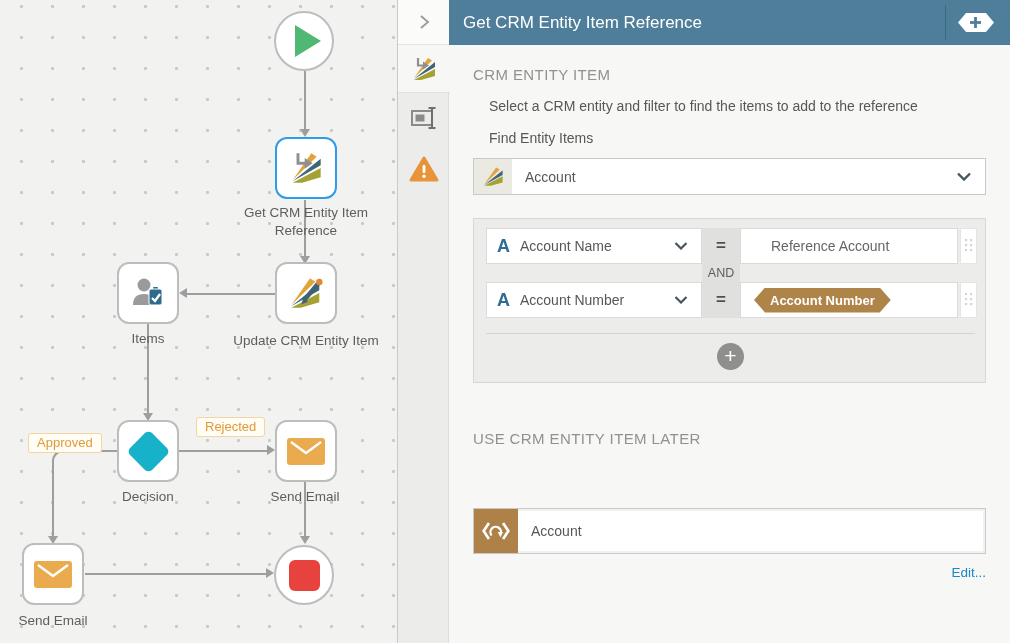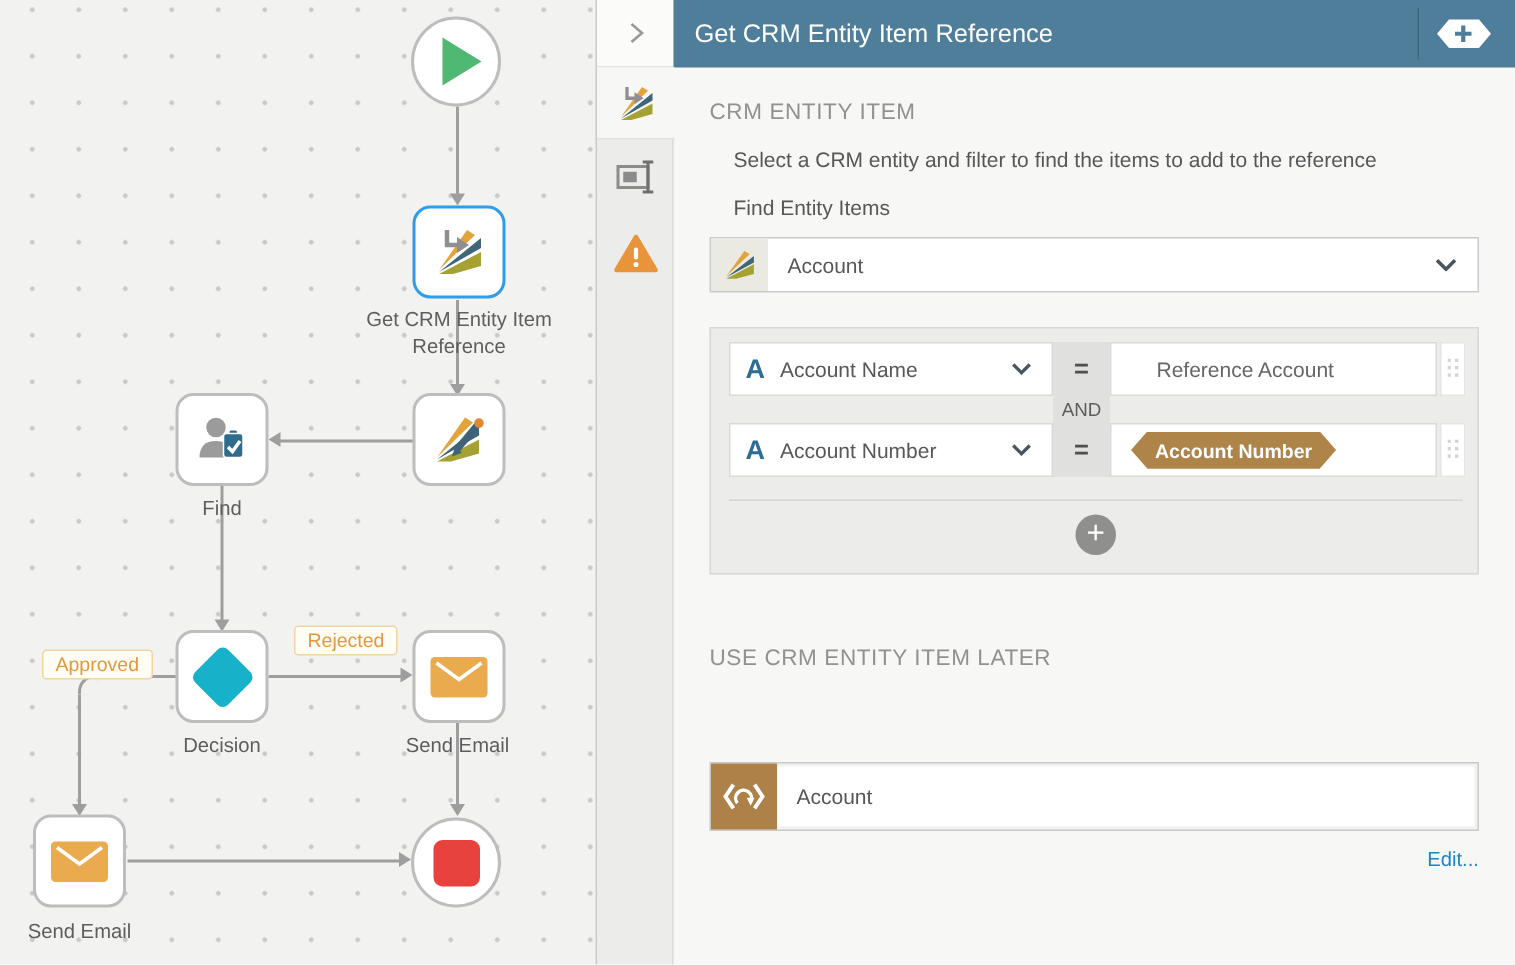--- a/index.html
+++ b/index.html
@@ -141,32 +141,33 @@
 
   <div class="node" style="left:117px; top:262px;">
     <svg width="40" height="40" viewBox="0 0 40 40">
       <circle cx="16" cy="12" r="6.5" fill="#9b9b9b"></circle>
       <path d="M5,32 q0,-11 11,-11 q7,0 10,5 l0,6 z" fill="#9b9b9b"></path>
       <rect x="25" y="14" width="5" height="3" rx="1" fill="#2f6b8d"></rect>
       <rect x="21" y="16" width="13" height="16" rx="2" fill="#2f6b8d" stroke="#fff" stroke-width="1"></rect>
       <path d="M24,25 l3,3 l5,-7" stroke="#fff" stroke-width="2.3" fill="none"></path>
     </svg>
   </div>
-  <div class="node-label" style="left:98px; top:330px; width:100px;">Find</div>
+  <div class="node-label" style="left:98px; top:330px; width:100px;">Items</div>
 
   <div class="node" style="left:275px; top:262px;">
     <svg width="40" height="40" viewBox="0 0 30 30">
       <polygon points="4,26 25,15 25,22 11,26" fill="#a5a233"></polygon>
       <polygon points="4,25 25,8 25,13" fill="#3f6579"></polygon>
       <polygon points="4,24 18,4 22,6.5" fill="#e2a33b"></polygon>
       <line x1="24" y1="8" x2="14" y2="20" stroke="#3f6276" stroke-width="3.4"></line>
       <polygon points="11.5,23.5 13,18.8 16.5,21.6" fill="#3f6276"></polygon>
       <circle cx="25" cy="6.8" r="2.4" fill="#e2892f"></circle>
     </svg>
   </div>
+  <div class="node-label" style="left:230px; top:332px; width:152px;">Update CRM Entity Item</div>
 
   <div class="node" style="left:117px; top:420px;">
     <div class="diamond"></div>
   </div>
   <div class="node-label" style="left:98px; top:488px; width:100px;">Decision</div>
 
   <div class="node" style="left:275px; top:420px;">
     <svg width="40" height="29" viewBox="0 0 40 29">
       <rect x="1" y="1" width="38" height="27" rx="3" fill="#e9ab4e"></rect>
       <polyline points="5,5 20,16 35,5" stroke="#fff" stroke-width="2.4" fill="none"></polyline>

